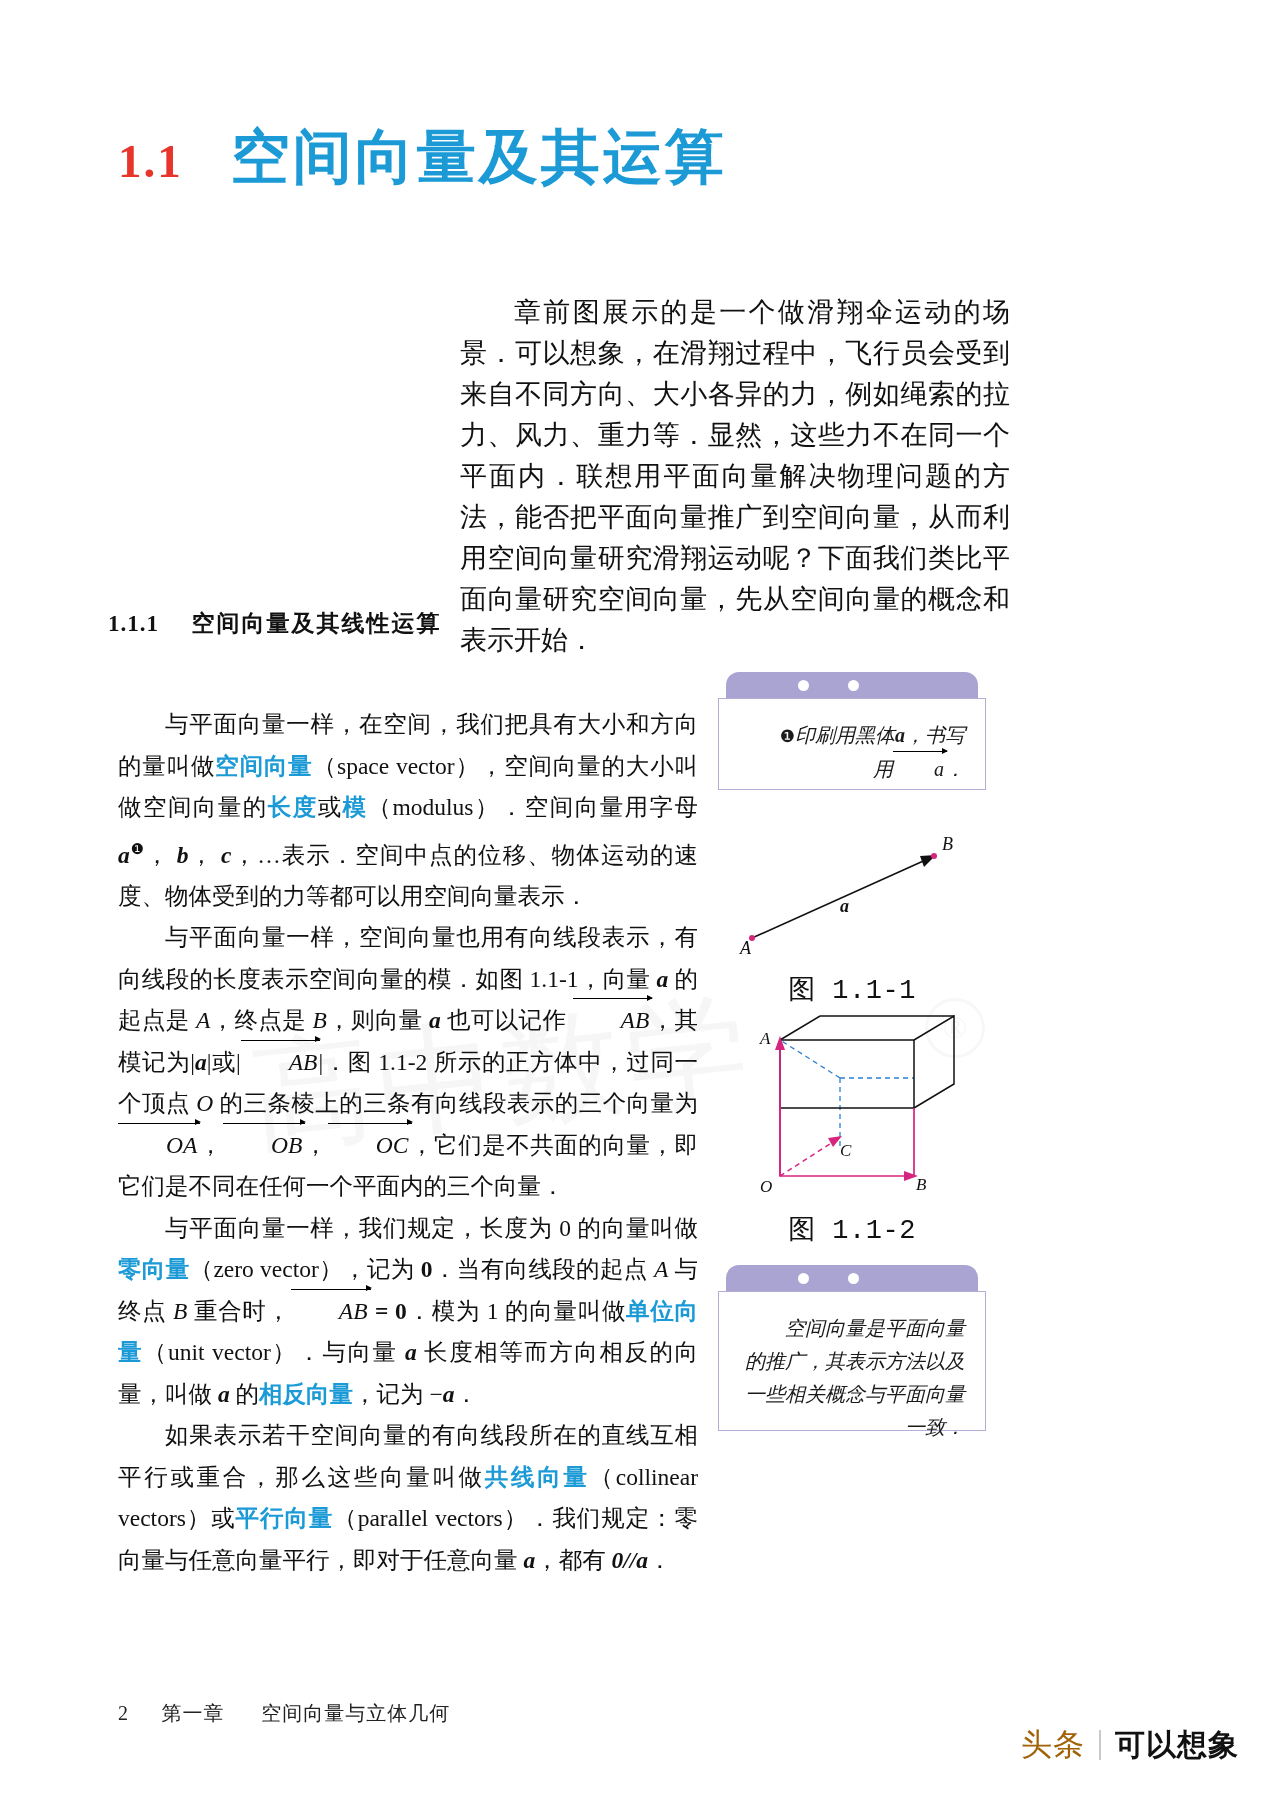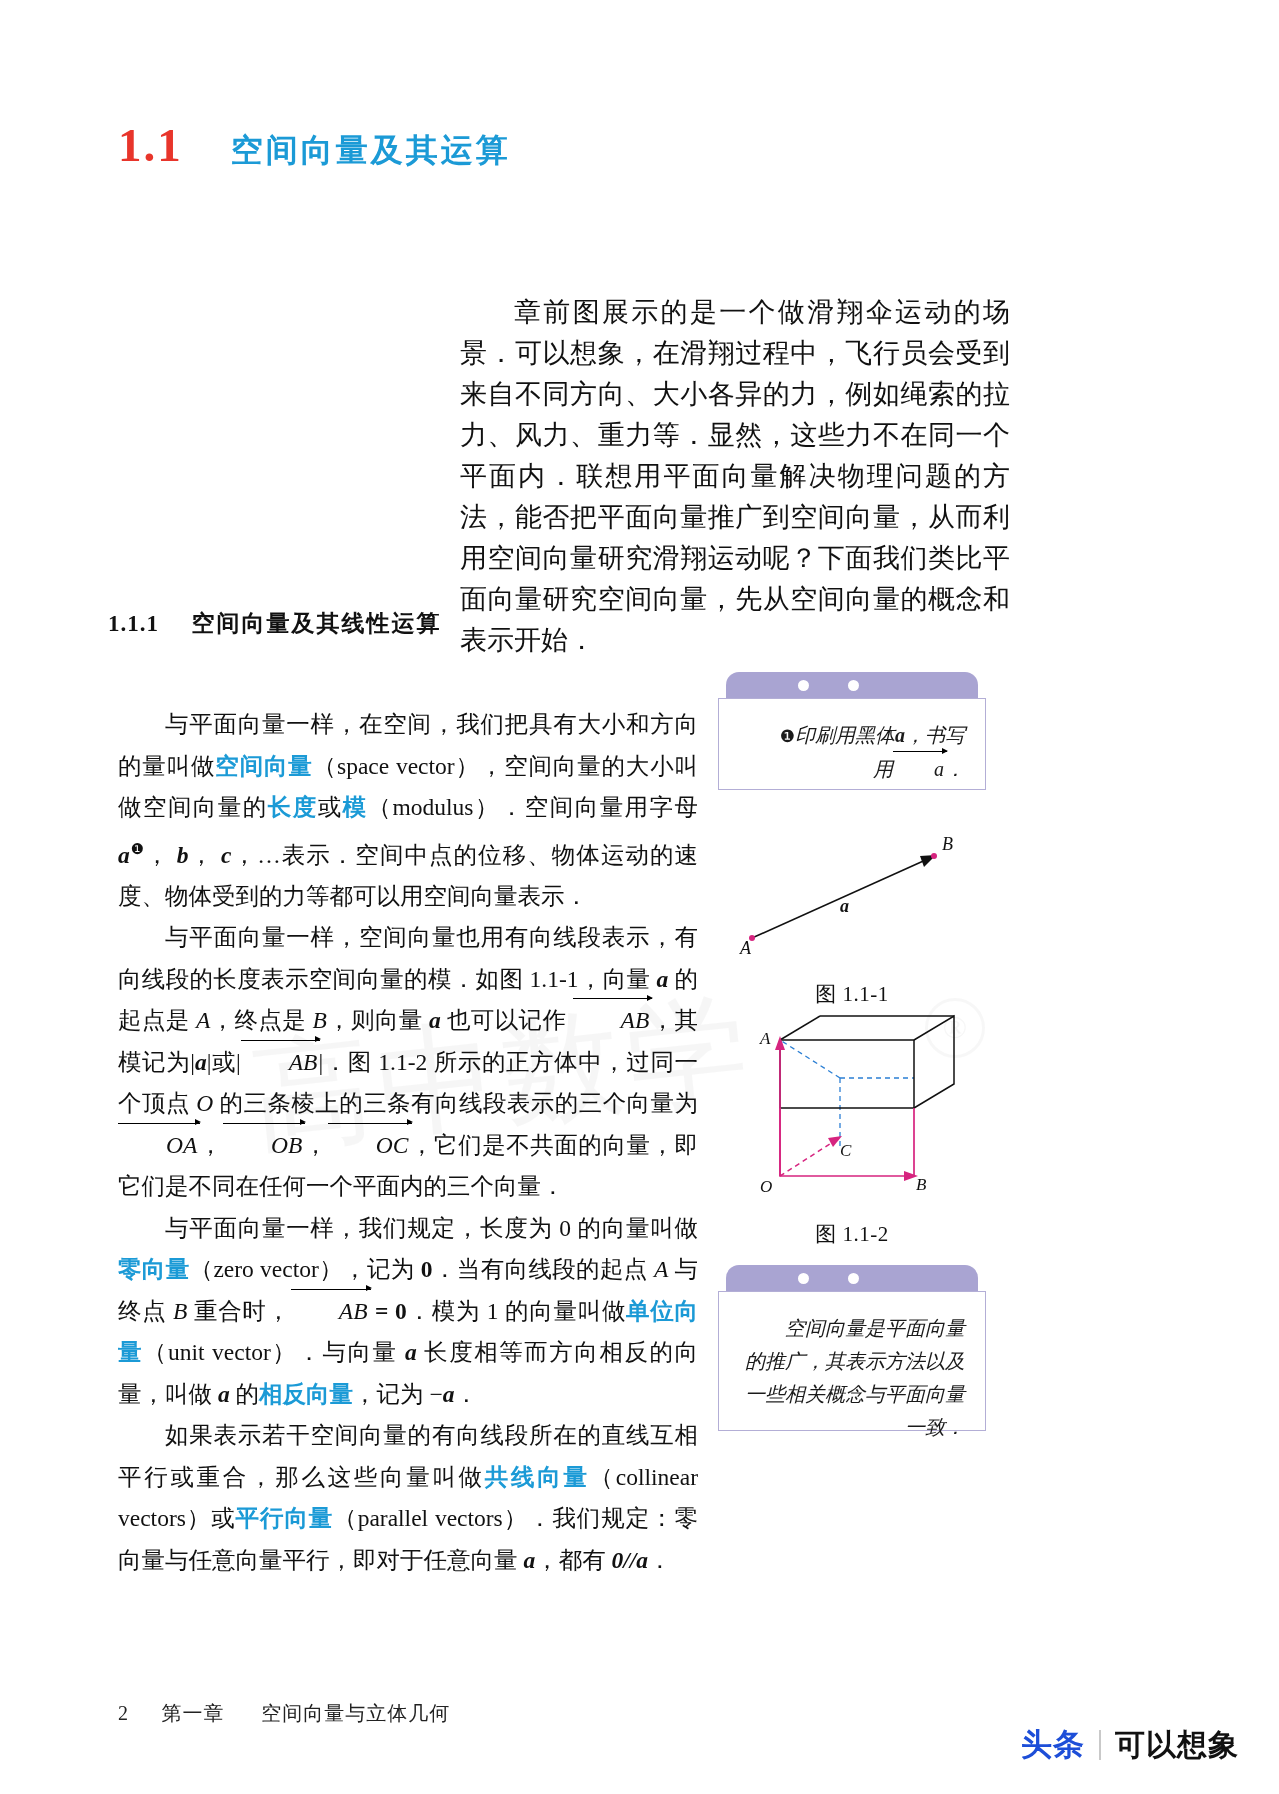--- a/index.html
+++ b/index.html
@@ -65,21 +65,21 @@
   .title-num {
     font-family: "Liberation Serif", serif;
     font-weight: bold;
     font-size: 47px;
     color: #e8352b;
     letter-spacing: 2px;
   }
   .title-text {
     font-family: "Liberation Sans", sans-serif;
     font-weight: bold;
-    font-size: 32px;
+    font-size: 59px;
     color: #1b9ad6;
     margin-left: 28px;
     letter-spacing: 3px;
   }
 
   
   .intro {
     position: absolute;
     left: 460px;
     top: 292px;
@@ -197,23 +197,23 @@
     font-size: 17px;
   }
 
   
   .fig {
     position: absolute;
     z-index: 3;
     text-align: center;
   }
   .fig-cap {
-    font-family: Liberation Serif, serif;
-    font-size: 21px;
-    margin-top: 16px;
+    font-family: Liberation Mono, monospace;
+    font-size: 27px;
+    margin-top: 7px;
     letter-spacing: .5px;
   }
 
   
   .footer {
     position: absolute;
     left: 118px;
     top: 1700px;
     font-size: 20px;
     font-family: "Liberation Sans", sans-serif;
@@ -228,23 +228,23 @@
   .brand {
     position: absolute;
     right: 40px;
     bottom: 28px;
     display: flex;
     align-items: center;
     z-index: 5;
   }
   .brand-logo {
     font-family: "Liberation Sans", sans-serif;
-    font-weight: bold;
+    font-weight: normal;
     font-size: 31px;
-    color: #1d4ed8;
+    color: #a16207;
     letter-spacing: 1px;
   }
   .brand-sep {
     width: 2px;
     height: 30px;
     background: #c9c9c9;
     margin: 0 14px;
   }
   .brand-name {
     font-family: "Liberation Sans", sans-serif;

